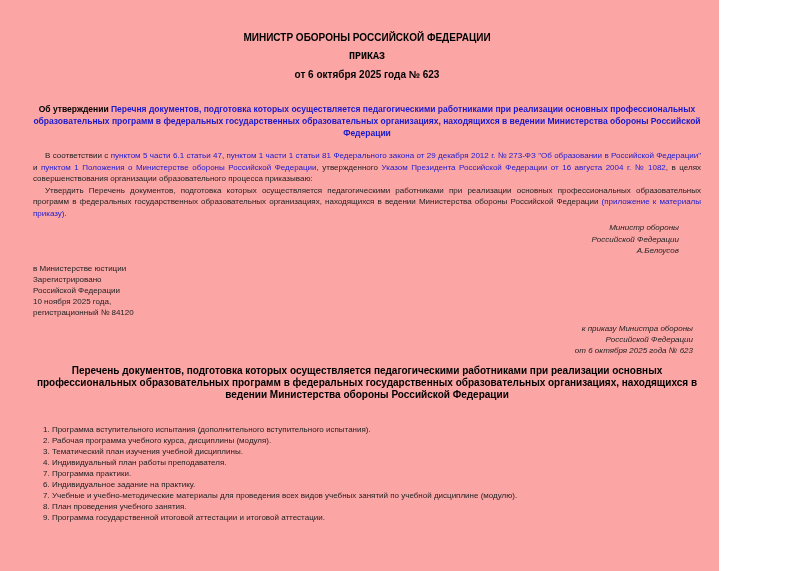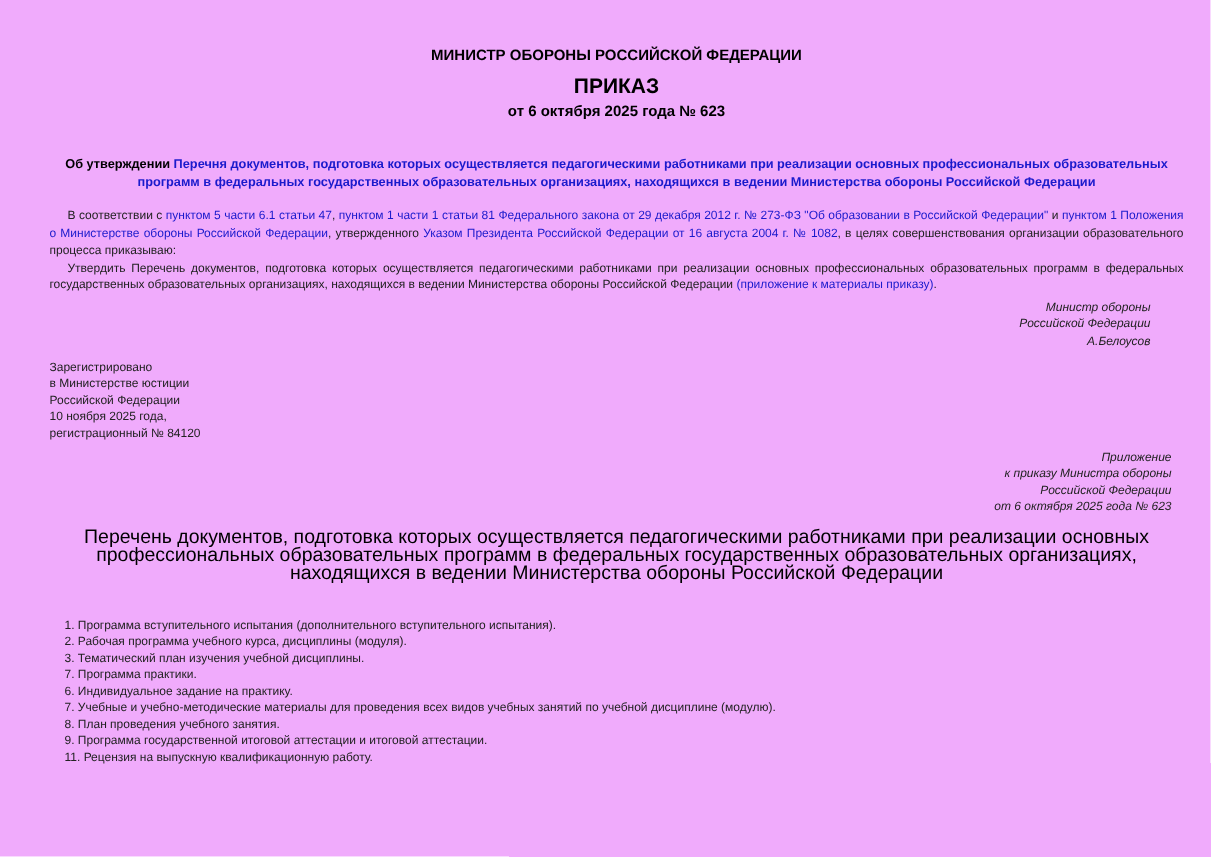--- a/index.html
+++ b/index.html
@@ -1,43 +1,44 @@
 <!DOCTYPE html>
 <html lang="ru"><head>
 <meta charset="utf-8">
 <style>
   * { margin: 0; padding: 0; box-sizing: border-box; }
   html, body { background: #ffffff; }
   .page {
     position: relative;
-    width: 807px;
+    width: 719px;
     height: 571px;
-    background: #f0abfc;
+    background: #fca5a5;
     overflow: hidden;
     font-family: "Liberation Sans", sans-serif;
     color: #222222;
   }
   .content {
     padding: 32px 18px 0 33px;
   }
   .center { text-align: center; }
   .right  { text-align: right; font-style: italic; }
 
   .doc-title {
     font-size: 10px;
     font-weight: bold;
     color: #000000;
     line-height: 12px;
   }
   .doc-type {
     margin-top: 7px;
-    font-size: 14px;
+    font-size: 10px;
     font-weight: bold;
     color: #000000;
     line-height: 12px;
+    font-family: Liberation Mono, monospace;
   }
   .doc-date {
     margin-top: 6px;
     font-size: 10px;
     font-weight: bold;
     color: #000000;
     line-height: 12px;
   }
   .subject {
     margin-top: 22px;
@@ -79,22 +80,22 @@
   }
   .annex-header {
     margin-top: 5px;
     margin-right: 8px;
     font-size: 8px;
     line-height: 11px;
     color: #222222;
   }
   .annex-title {
     margin-top: 9px;
-    font-size: 13px;
-    font-weight: normal;
+    font-size: 10px;
+    font-weight: bold;
     line-height: 12px;
     color: #000000;
   }
   .doc-list {
     margin-top: 23px;
     padding-left: 10px;
     font-size: 8px;
     line-height: 11px;
     color: #222222;
   }
@@ -116,42 +117,41 @@
 
     <p class="para order"><span>Утвердить Перечень документов, подготовка которых осуществляется педагогическими работниками при реализации основных профессиональных образовательных программ в федеральных государственных образовательных организациях, находящихся в ведении Министерства обороны Российской Федерации </span><a class="lnk">(приложение к материалы приказу)</a><span>.</span></p>
 
     <div class="signature right">
       <div>Министр обороны</div>
       <div>Российской Федерации</div>
       <div>А.Белоусов</div>
     </div>
 
     <div class="registration">
+      <div>в Министерстве юстиции</div>
       <div>Зарегистрировано</div>
-      <div>в Министерстве юстиции</div>
       <div>Российской Федерации</div>
       <div>10 ноября 2025 года,</div>
       <div>регистрационный № 84120</div>
     </div>
 
     <div class="annex-header right">
-      <div>Приложение</div>
       <div>к приказу Министра обороны</div>
       <div>Российской Федерации</div>
       <div>от 6 октября 2025 года № 623</div>
     </div>
 
     <div class="annex-title center">Перечень документов, подготовка которых осуществляется педагогическими работниками при реализации основных профессиональных образовательных программ в федеральных государственных образовательных организациях, находящихся в ведении Министерства обороны Российской Федерации</div>
 
     <div class="doc-list">
       <div class="item">1. Программа вступительного испытания (дополнительного вступительного испытания).</div>
       <div class="item">2. Рабочая программа учебного курса, дисциплины (модуля).</div>
       <div class="item">3. Тематический план изучения учебной дисциплины.</div>
+      <div class="item">4. Индивидуальный план работы преподавателя.</div>
       <div class="item">7. Программа практики.</div>
       <div class="item">6. Индивидуальное задание на практику.</div>
       <div class="item">7. Учебные и учебно-методические материалы для проведения всех видов учебных занятий по учебной дисциплине (модулю).</div>
       <div class="item">8. План проведения учебного занятия.</div>
       <div class="item">9. Программа государственной итоговой аттестации и итоговой аттестации.</div>
-      <div class="item">11. Рецензия на выпускную квалификационную работу.</div>
     </div>
 
   </div>
 </div>
 
 </body></html>

